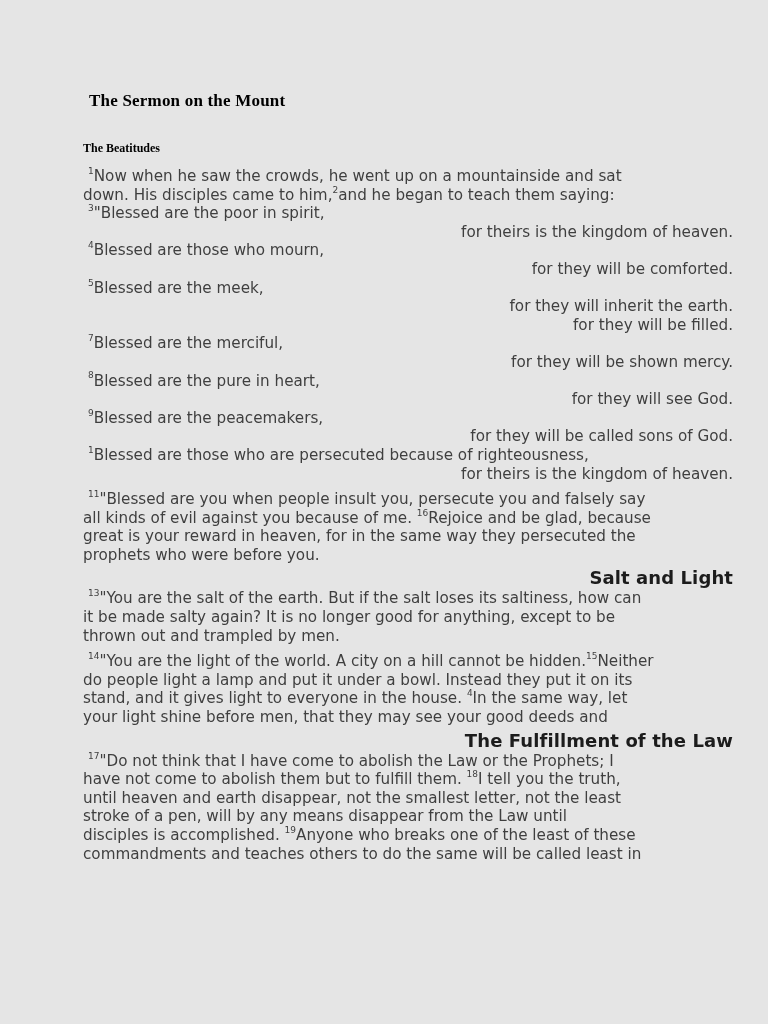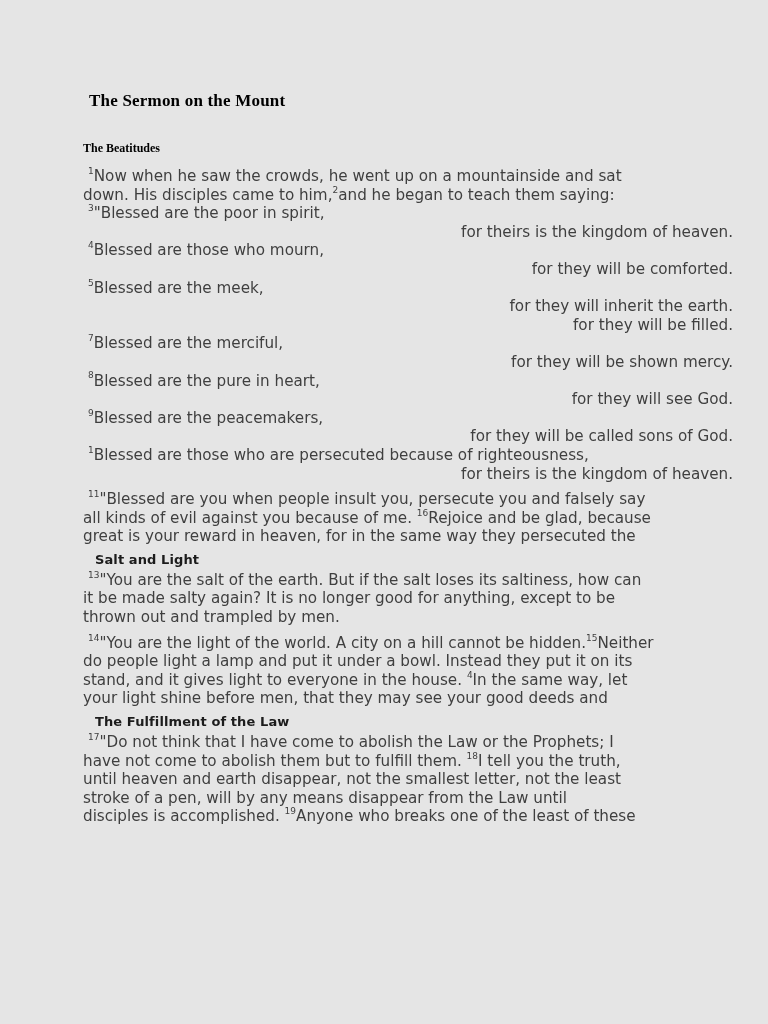--- a/index.html
+++ b/index.html
@@ -34,25 +34,26 @@
     font-family: "Liberation Serif", serif;
     font-weight: 700;
     font-size: 12px;
     line-height: 17px;
     color: #000000;
     margin: 29px 0 0 0;
   }
   .h-sans {
     font-family: "DejaVu Sans", sans-serif;
     font-weight: 700;
-    font-size: 13px;
+    font-size: 18px;
     line-height: 17px;
     letter-spacing: 0.1px;
     color: #1c1c1c;
     margin: 5px 0 0 12px;
+    text-align: right;
   }
   .para { margin: 7px 0 0 0; }
   .para.first { margin-top: 10px; }
   .para.tight { margin-top: 3px; }
   .line {
     font-family: "DejaVu Sans", sans-serif;
     font-size: 15.2px;
     line-height: 18.6px;
     color: #3f3f3f;
     white-space: nowrap;
@@ -92,36 +93,38 @@
           <div class="line indent"><span>for they will see God.</span></div>
           <div class="line vlead"><sup class="verse">9</sup><span>Blessed are the peacemakers,</span></div>
           <div class="line indent"><span>for they will be called sons of God.</span></div>
           <div class="line vlead"><sup class="verse">1</sup><span>Blessed are those who are persecuted because of righteousness,</span></div>
           <div class="line indent"><span>for theirs is the kingdom of heaven.</span></div>
         </div>
         <div class="para">
           <div class="line vlead"><sup class="verse">11</sup><span>"Blessed are you when people insult you, persecute you and falsely say</span></div>
           <div class="line"><span>all kinds of evil against you because of me. </span><sup class="verse">16</sup><span>Rejoice and be glad, because</span></div>
           <div class="line"><span>great is your reward in heaven, for in the same way they persecuted the</span></div>
+          <div class="line"><span>prophets who were before you.</span></div>
         </div>
         <div class="h-sans">Salt and Light</div>
         <div class="para tight">
           <div class="line vlead"><sup class="verse">13</sup><span>"You are the salt of the earth. But if the salt loses its saltiness, how can</span></div>
           <div class="line"><span>it be made salty again? It is no longer good for anything, except to be</span></div>
           <div class="line"><span>thrown out and trampled by men.</span></div>
         </div>
         <div class="para">
           <div class="line vlead"><sup class="verse">14</sup><span>"You are the light of the world. A city on a hill cannot be hidden.</span><sup class="verse">15</sup><span>Neither</span></div>
           <div class="line"><span>do people light a lamp and put it under a bowl. Instead they put it on its</span></div>
           <div class="line"><span>stand, and it gives light to everyone in the house. </span><sup class="verse">4</sup><span>In the same way, let</span></div>
           <div class="line"><span>your light shine before men, that they may see your good deeds and</span></div>
         </div>
         <div class="h-sans">The Fulfillment of the Law</div>
         <div class="para tight">
           <div class="line vlead"><sup class="verse">17</sup><span>"Do not think that I have come to abolish the Law or the Prophets; I</span></div>
           <div class="line"><span>have not come to abolish them but to fulfill them. </span><sup class="verse">18</sup><span>I tell you the truth,</span></div>
           <div class="line"><span>until heaven and earth disappear, not the smallest letter, not the least</span></div>
           <div class="line"><span>stroke of a pen, will by any means disappear from the Law until</span></div>
           <div class="line"><span>disciples is accomplished. </span><sup class="verse">19</sup><span>Anyone who breaks one of the least of these</span></div>
+          <div class="line"><span>commandments and teaches others to do the same will be called least in</span></div>
         </div>
       </div>
   </div>
 </div>
 
 </body></html>

